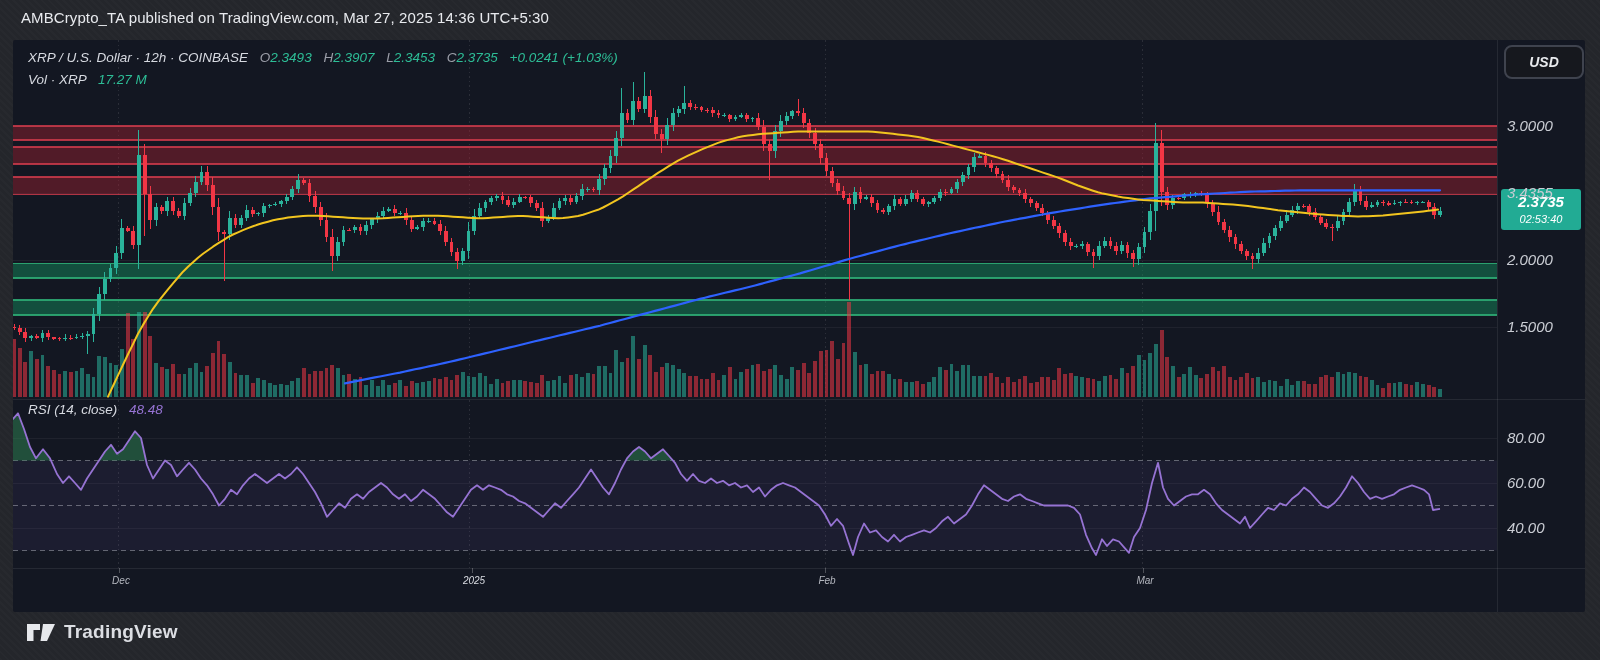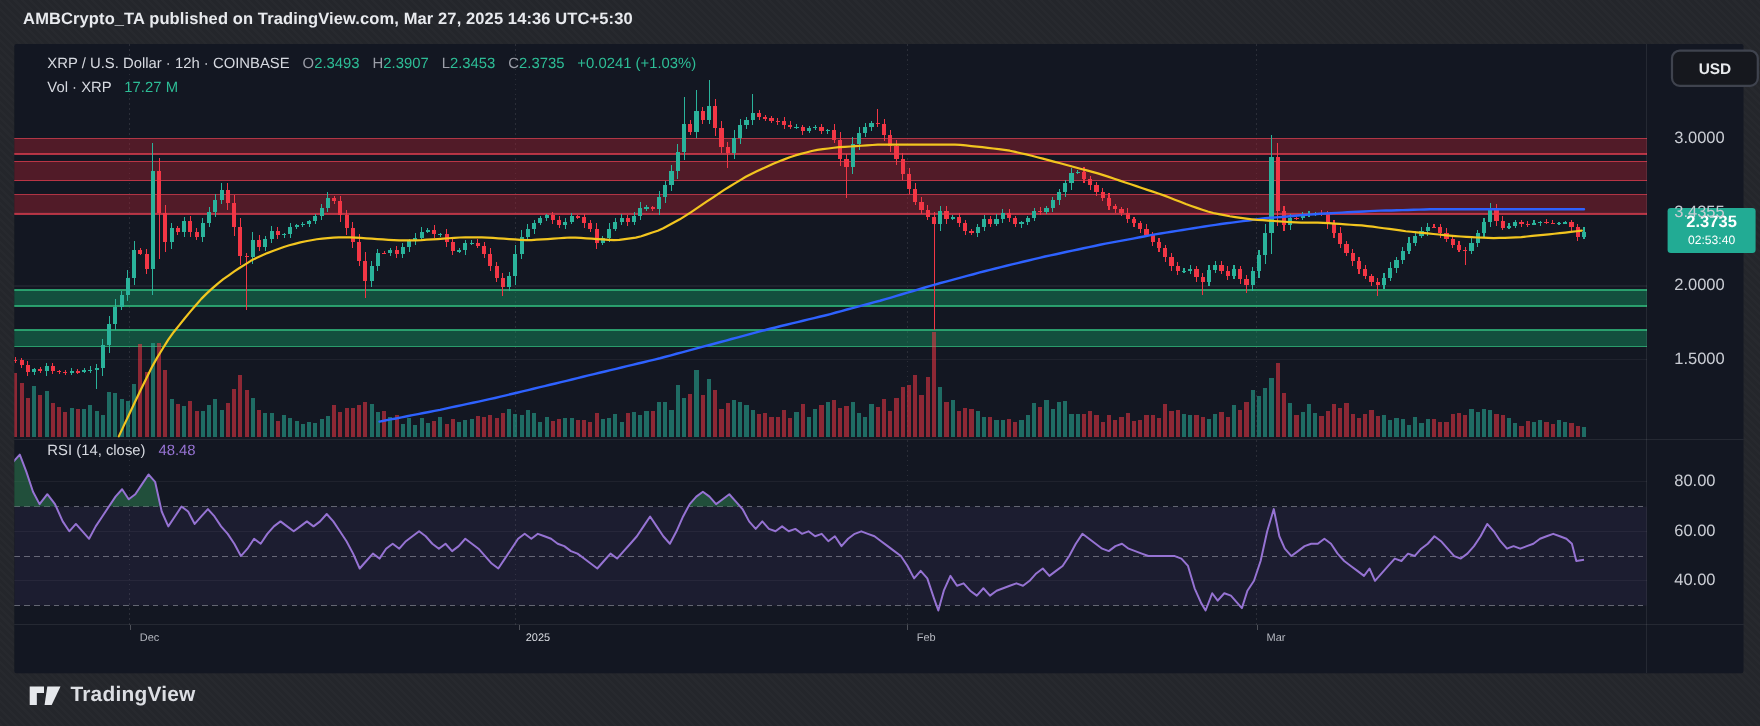--- a/index.html
+++ b/index.html
@@ -1,24 +1,24 @@
 <!DOCTYPE html>
 <html><head>
 <meta charset="utf-8">
 <style>
   html,body{margin:0;padding:0;background:#1e2126;}
   .stage{position:relative;width:1600px;height:660px;overflow:hidden;
     background:#24262b;
     background-image:repeating-linear-gradient(45deg, rgba(255,255,255,0.014) 0 2px, transparent 2px 5px);
     font-family:"Liberation Sans", sans-serif; -webkit-font-smoothing:antialiased;}
   .top-strip{position:absolute;left:0;top:0;width:1600px;height:40px;}
-  .header-caption{position:absolute;left:21px;top:9px;font-size:15px;font-weight:700;color:#e8eaee;letter-spacing:.1px;}
+  .header-caption{position:absolute;left:21px;top:9px;font-size:15px;font-weight:400;color:#e8eaee;letter-spacing:.1px;}
   .widget{position:absolute;left:13px;top:40px;width:1572px;height:572px;background:#131722;border-radius:2px;}
   #chart-svg{position:absolute;left:13px;top:40px;}
-  .overlay{position:absolute;left:17px;top:0;width:1536px;height:660px;pointer-events:none;}
+  .overlay{position:absolute;left:2px;top:0;width:1536px;height:660px;pointer-events:none;font-style:italic;}
   .legend{position:absolute;left:26px;top:47px;}
   .lrow{height:22px;line-height:22px;font-size:13.5px;white-space:nowrap;}
   .lrow .t{color:#d6d9e0;font-weight:400;}
   .lrow .k{color:#9b9ea8;margin-left:8px;}
   .lrow .teal{color:#2dbd96;}
   .lrow .yellow{color:#f2c51f;margin-left:10px;font-weight:700;}
   .lrow .blue{color:#3c6ff8;margin-left:10px;font-weight:700;}
   .lrow .blue2{color:#3c6ff8;margin-left:10px;}
   .lrow .green2{color:#21c25e;margin-left:10px;}
   .lrow .red2{color:#f7525f;margin-left:10px;}

